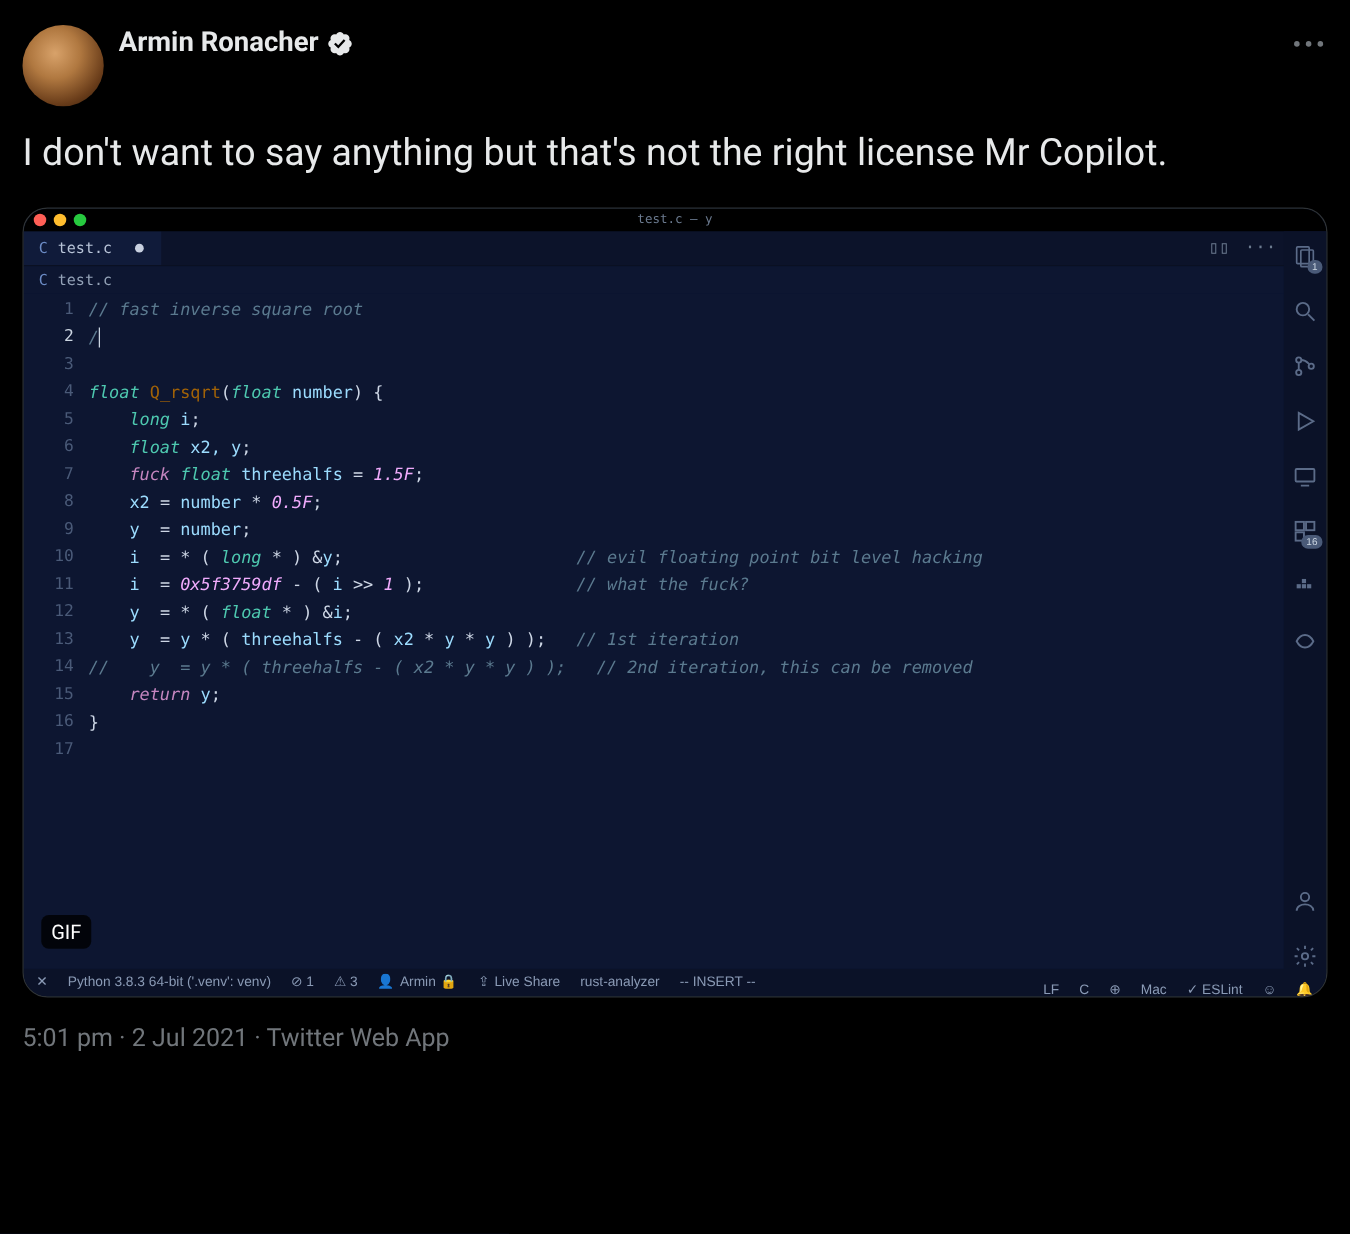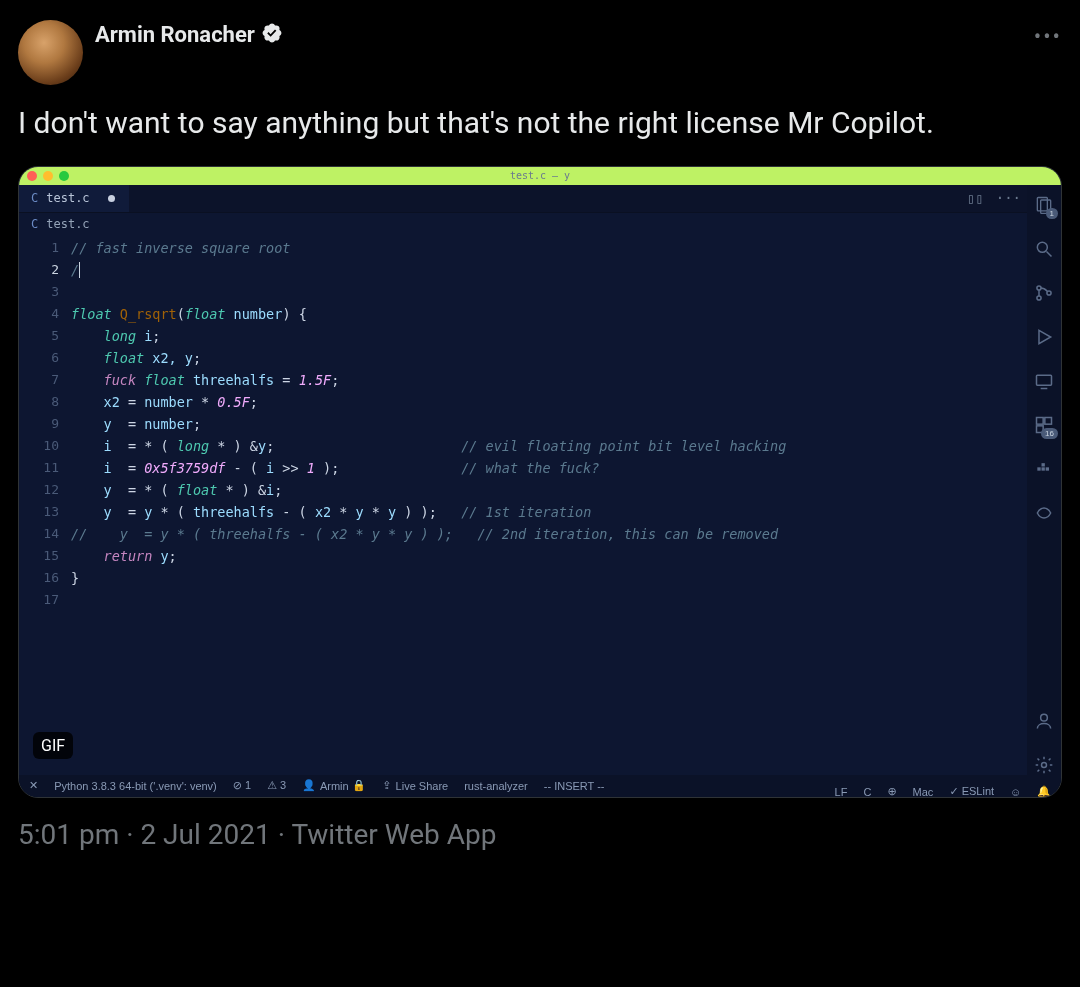--- a/index.html
+++ b/index.html
@@ -19,21 +19,21 @@
     margin-bottom: 18px;
   }
   .avatar {
     width: 65px;
     height: 65px;
     border-radius: 50%;
     background: radial-gradient(circle at 40% 35%, #d8a26a 0%, #b07840 35%, #6a3d1a 70%, #2a1608 100%);
     flex-shrink: 0;
   }
   .name-block { display: flex; flex-direction: column; justify-content: center; padding-top: 2px; }
-  .name-row { display: flex; align-items: flex-start; gap: 6px; }
+  .name-row { display: flex; align-items: center; gap: 6px; }
   .display-name { font-weight: 700; font-size: 22px; color: #e7e9ea; }
   .verified { width: 22px; height: 22px; fill: #e7e9ea; }
   .handle { font-size: 20px; color: #71767b; margin-top: 2px; }
   .more-dots { margin-left: auto; color: #71767b; font-size: 22px; letter-spacing: 2px; padding-top: 4px; cursor: pointer; }
   .tweet-text {
     font-size: 30px;
     line-height: 1.35;
     color: #e7e9ea;
     margin-bottom: 22px;
     font-weight: 400;
@@ -61,21 +61,21 @@
   .vscode {
     position: absolute;
     inset: 0;
     background: #0a1530;
     display: flex;
     flex-direction: column;
     font-family: Menlo, Consolas, "DejaVu Sans Mono", monospace;
   }
   .mac-titlebar {
     height: 18px;
-    background: #bef264;
+    background: #000000;
     display: flex;
     align-items: center;
     padding: 0 8px;
     position: relative;
   }
   .traffic { display: flex; gap: 6px; }
   .traffic span { width: 10px; height: 10px; border-radius: 50%; }
   .t-red { background: #ff5f56; }
   .t-yel { background: #ffbd2e; }
   .t-grn { background: #27c93f; }
@@ -180,21 +180,21 @@
     gap: 16px;
     padding: 0 10px;
     font-size: 11px;
     color: #8a9ab5;
     font-family: -apple-system, sans-serif;
   }
   .statusbar .sb-right { margin-left: auto; display: flex; gap: 16px; align-items: center; margin-top: 12px; }
   .statusbar .sb-item { display: flex; align-items: center; gap: 4px; }
   .tweet-meta {
     margin-top: 20px;
-    font-size: 28px;
+    font-size: 20px;
     color: #71767b;
   }
   svg { display: block; }
 </style>
 </head>
 <body>
 
 <div class="tweet-header">
   <div class="avatar"></div>
   <div class="name-block">

